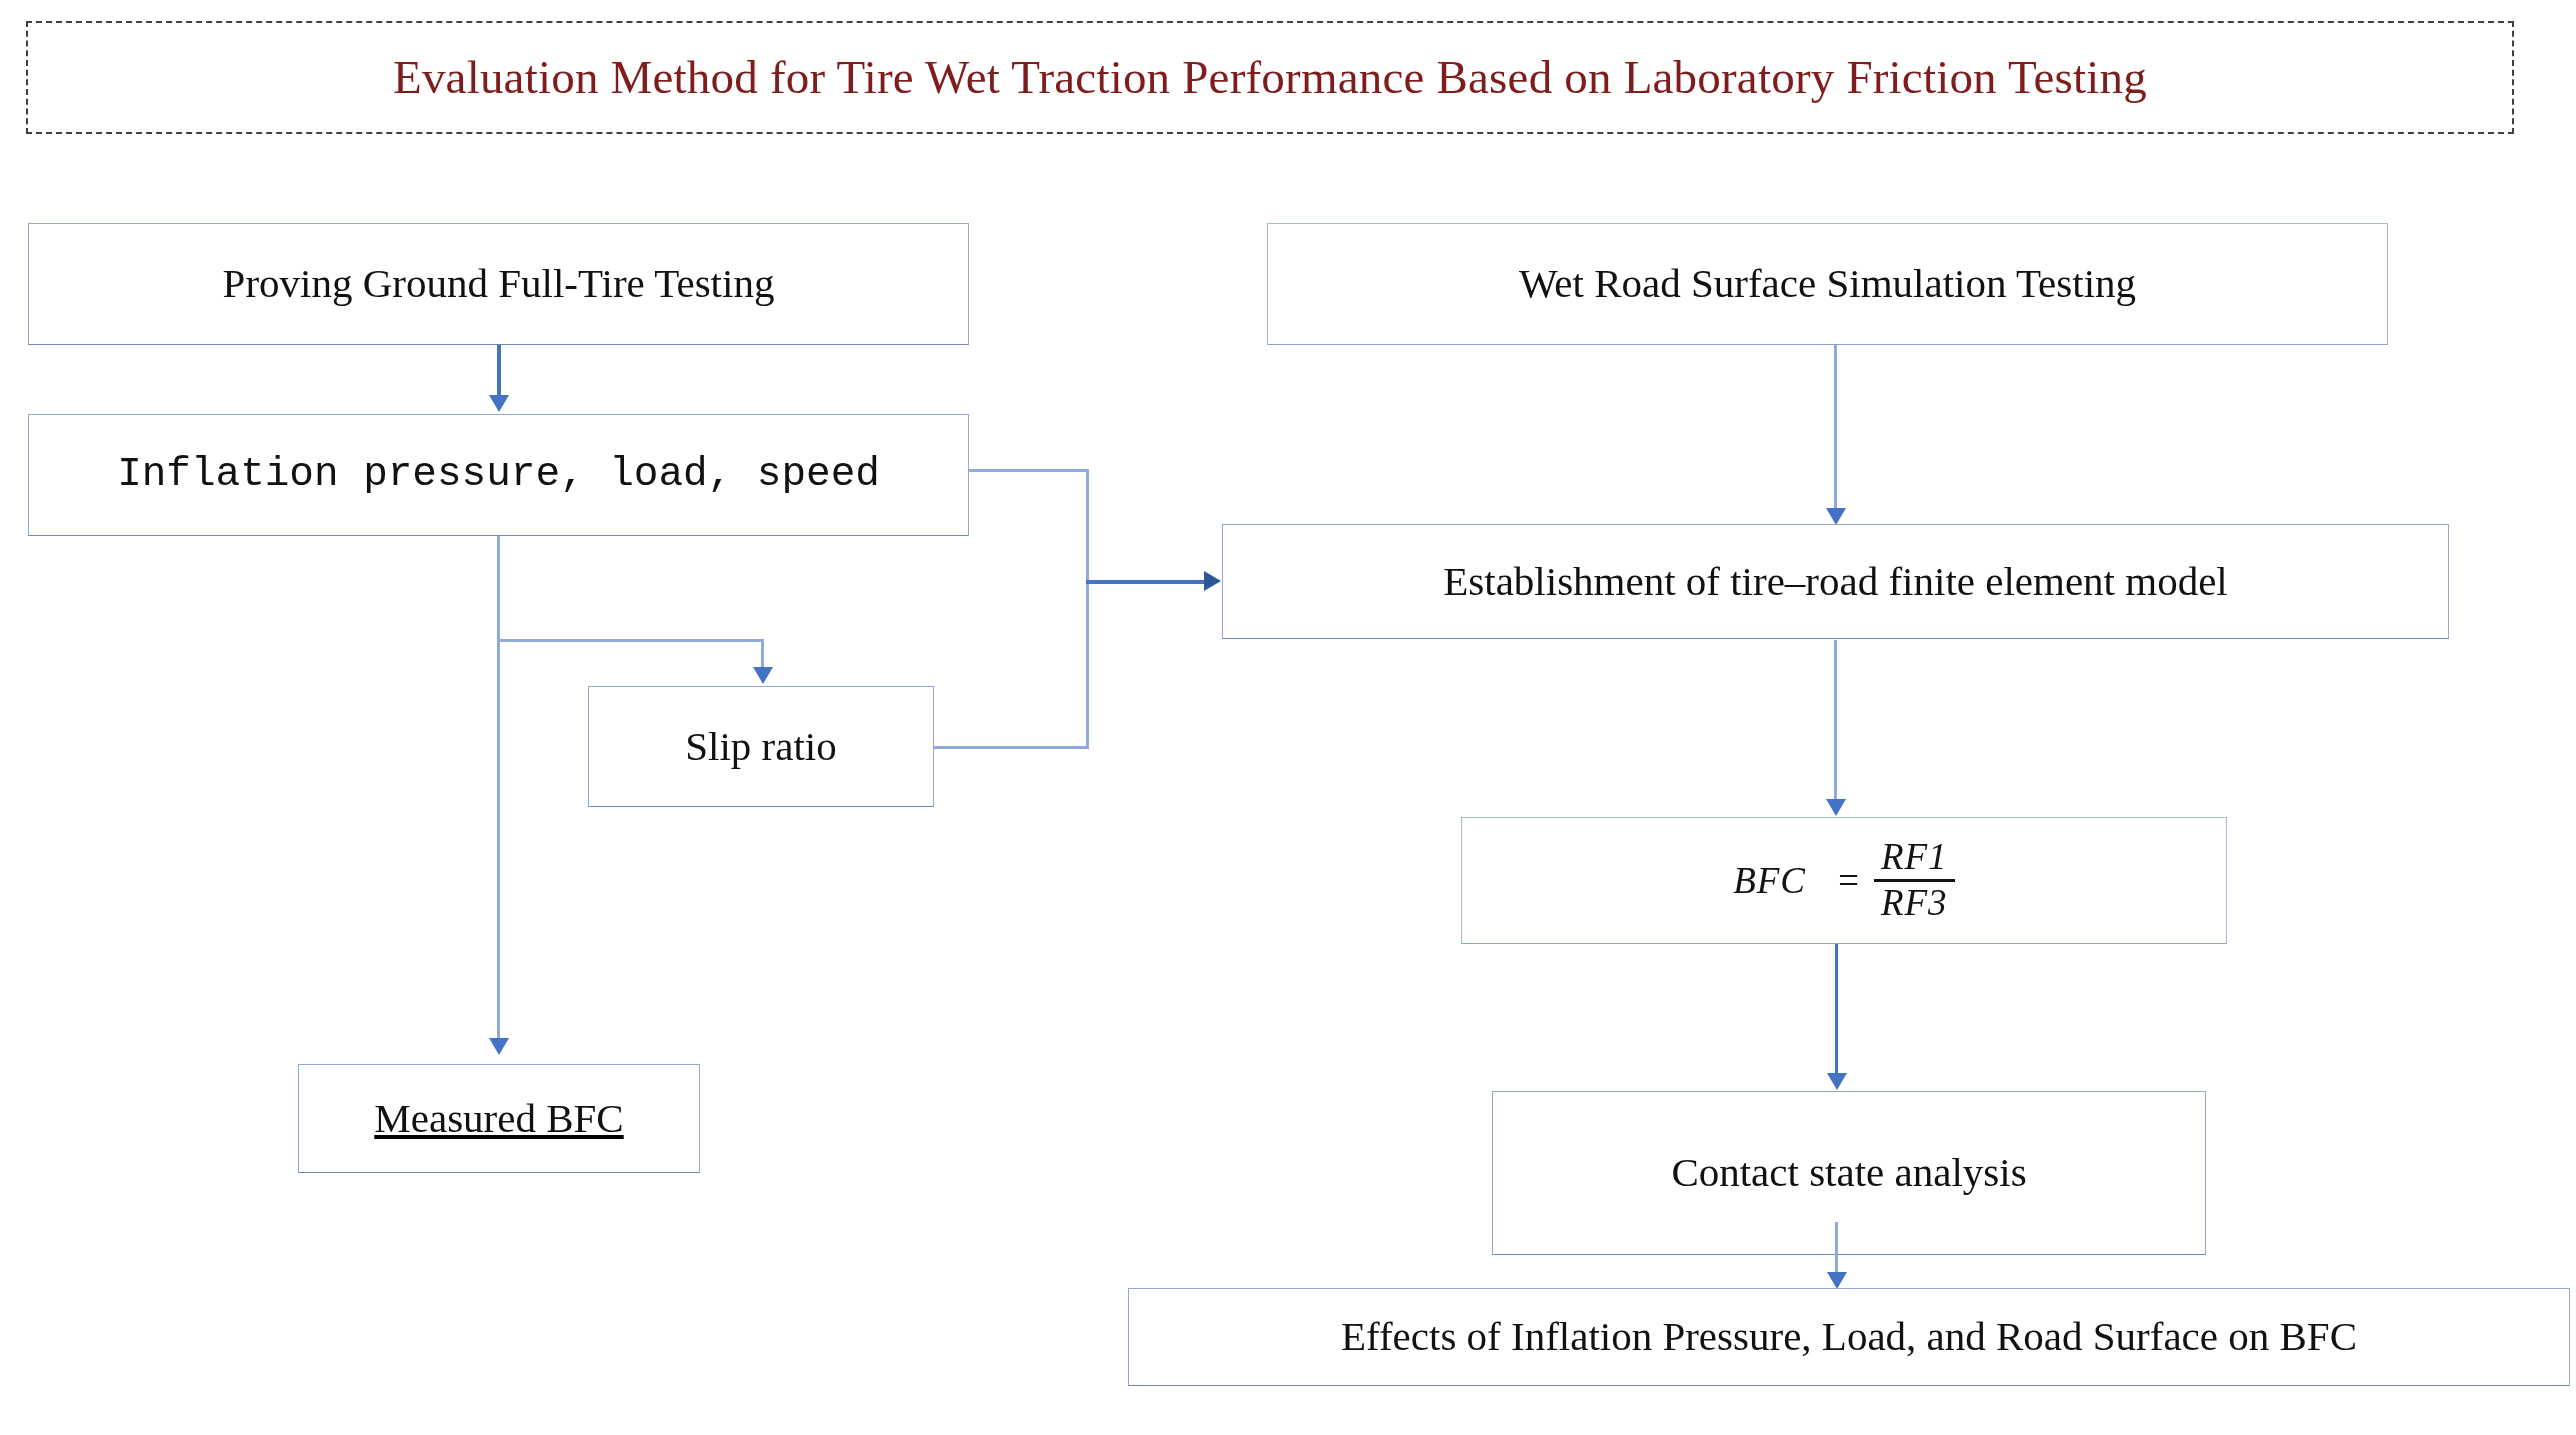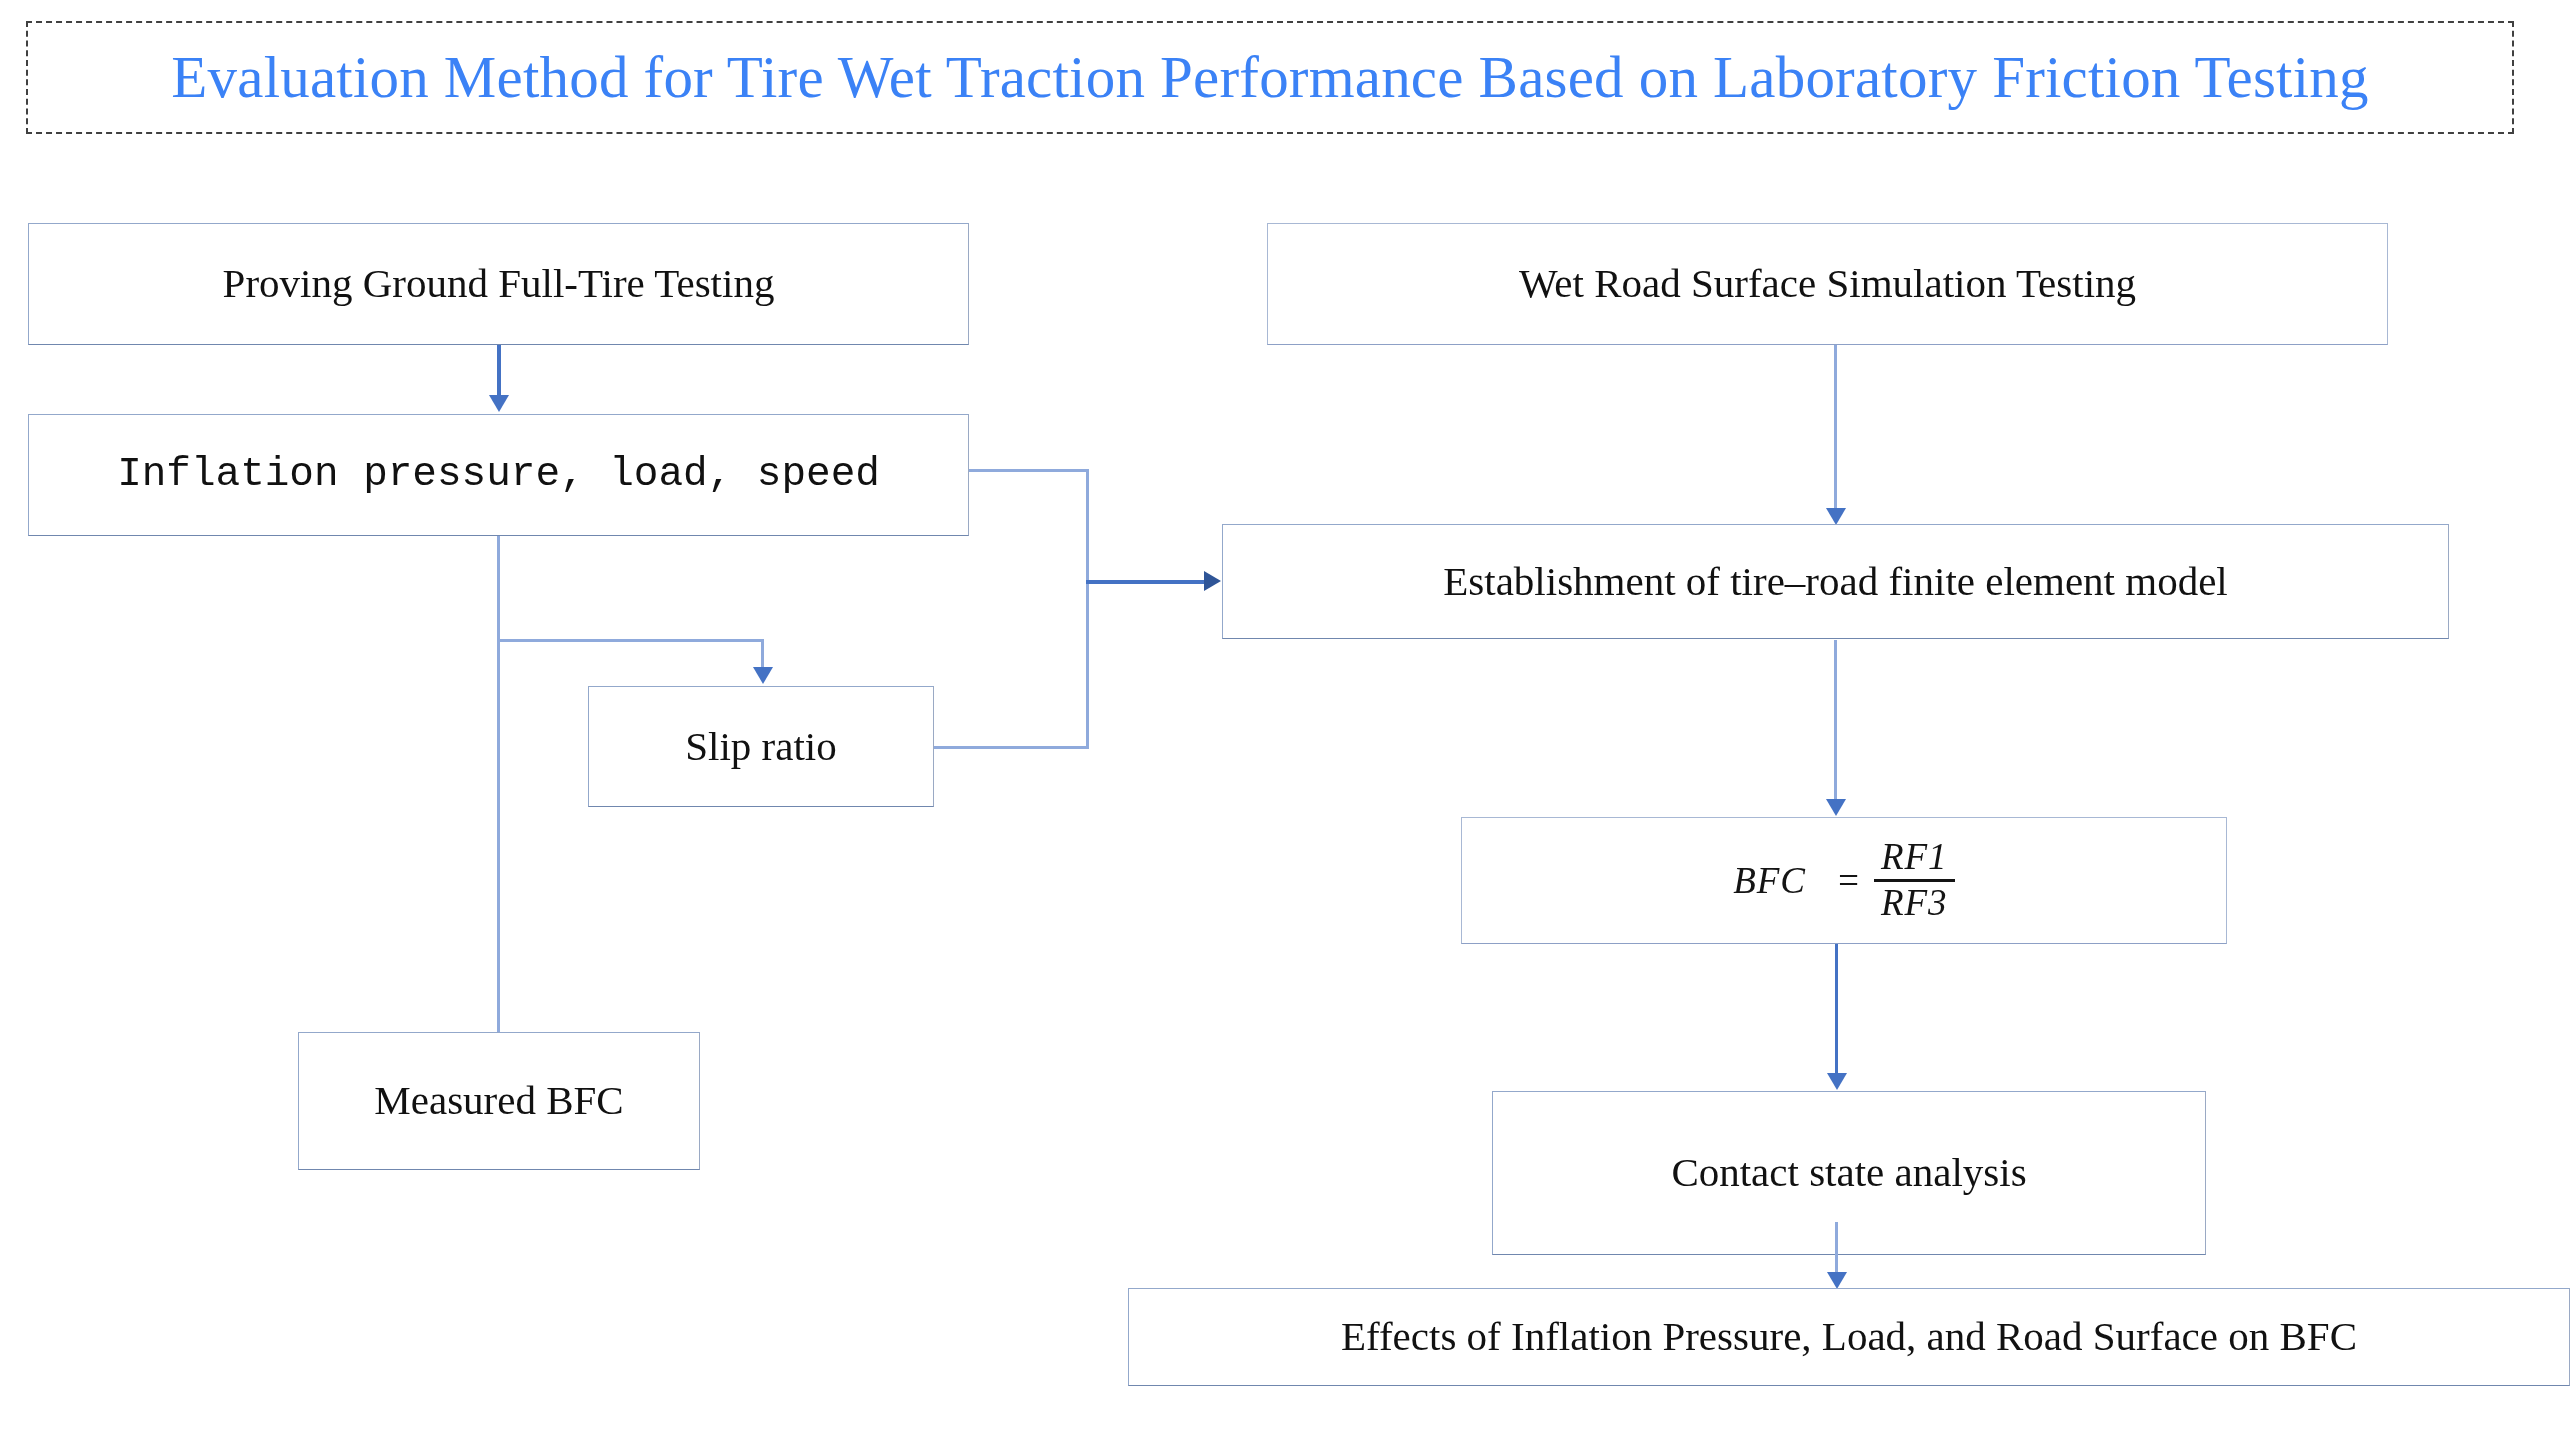--- a/index.html
+++ b/index.html
@@ -26,22 +26,22 @@
     width: 2488px;
     height: 113px;
     border: 2.8px dashed #404040;
     box-sizing: border-box;
     display: flex;
     align-items: center;
     justify-content: center;
     background: #ffffff;
   }
   .title-text {
-    font-size: 59px;
-    color: #3b82f6;
+    font-size: 47px;
+    color: #7f1d1d;
     letter-spacing: 0.2px;
     white-space: nowrap;
   }
 
   
   .node {
     position: absolute;
     box-sizing: border-box;
     background: #ffffff;
     border: 1.9px solid #93A8CB;
@@ -142,21 +142,21 @@
   <div class="arrow-down" style="left:489px; top:1038px;"></div>
 
   <div class="conn h" style="left:497px; top:639px; width:267px; height:2.8px;"></div>
   <div class="conn v" style="left:761px; top:639px; width:2.8px; height:30px;"></div>
   <div class="arrow-down" style="left:753px; top:667px;"></div>
 
   <div class="node" style="left:588px; top:686px; width:346px; height:121px;">
     <span class="label">Slip ratio</span>
   </div>
 
-  <div class="node" style="left:298px; top:1032px; width:402px; height:138px;">
+  <div class="node" style="left:298px; top:1064px; width:402px; height:109px;text-decoration:underline;">
     <span class="label">Measured BFC</span>
   </div>
 
   <div class="conn h" style="left:969px; top:469px; width:120px; height:2.8px;"></div>
 
   <div class="conn h" style="left:934px; top:746px; width:155px; height:2.8px;"></div>
 
   <div class="conn v" style="left:1086px; top:469px; width:2.8px; height:280px;"></div>
 
   <div class="conn h strong" style="left:1086px; top:580px; width:120px; height:3.7px;"></div>

